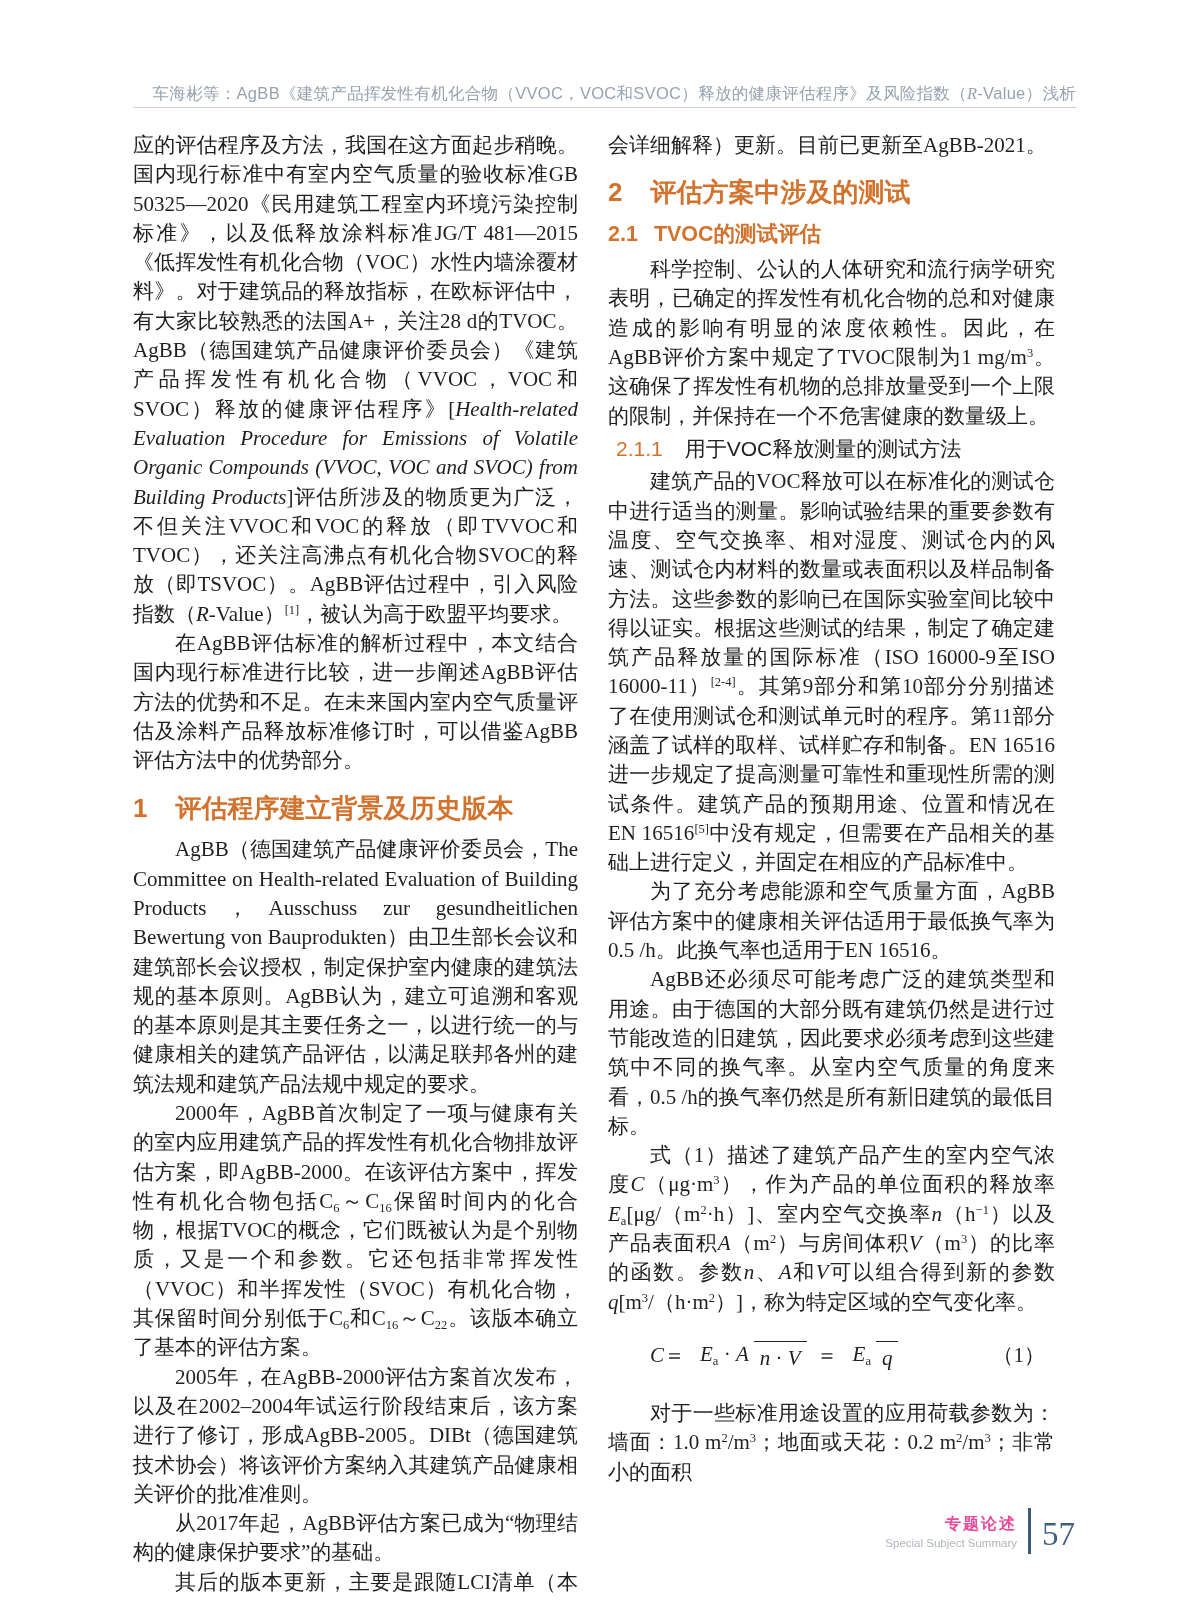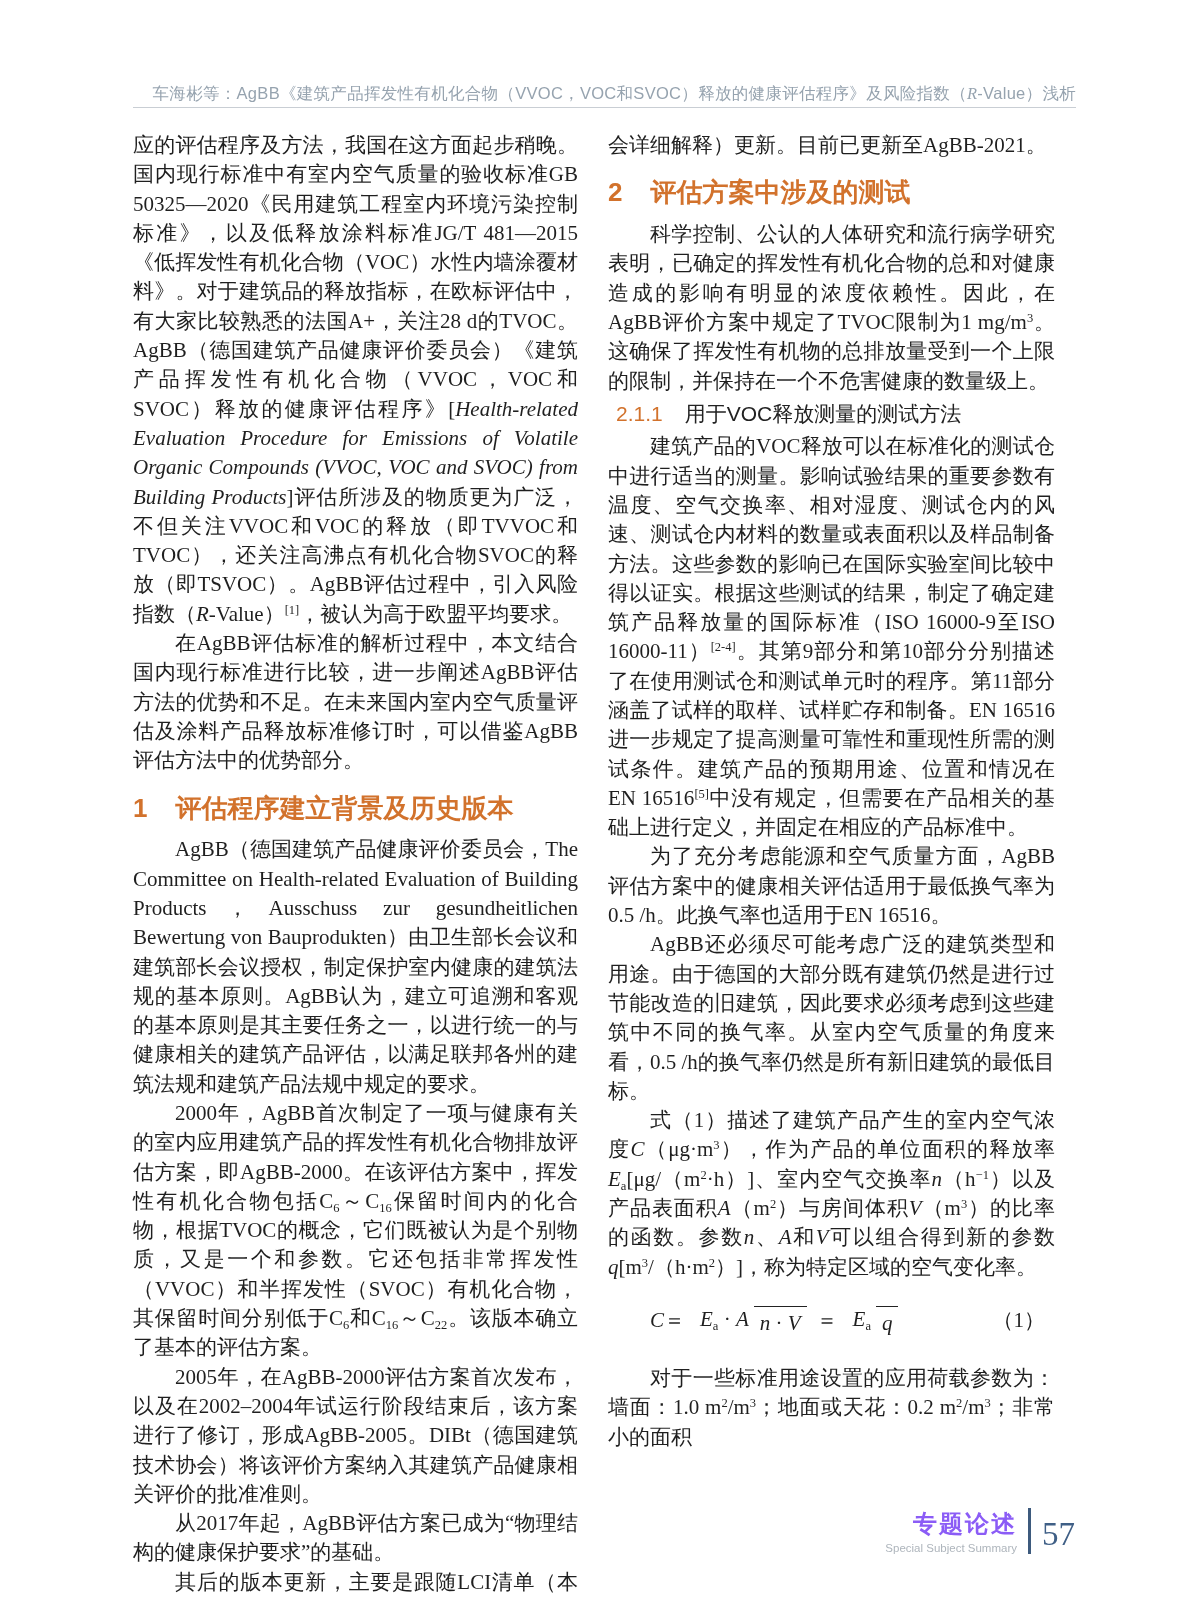--- a/index.html
+++ b/index.html
@@ -40,22 +40,22 @@
   .equation{display:flex;align-items:center;margin:24px 0 28px;padding-left:42px;text-align:left;}
   .eq-main{display:inline-flex;align-items:center;font-size:21px;}
   .frac{display:inline-flex;flex-direction:row;align-items:center;margin:0 10px;line-height:1.25;}
   .fnum{padding:0 5px 3px;}
   .fden{border-top:1.4px solid #222;padding:3px 6px 0;align-self:stretch;text-align:center;}
   .eq-num{margin-left:auto;margin-right:10px;font-size:21px;}
 
   
   .page-footer{position:absolute;right:112px;bottom:46px;display:flex;align-items:center;}
   .f-labels{text-align:right;margin-right:11px;}
-  .f-cn{font-family:"Liberation Sans","DejaVu Sans",sans-serif;font-weight:bold;font-size:24px;
-        color:#8b5cf6;letter-spacing:2px;}
+  .f-cn{font-family:"Liberation Sans","DejaVu Sans",sans-serif;font-weight:bold;font-size:16px;
+        color:#ec4899;letter-spacing:2px;}
   .f-en{font-family:"Liberation Sans","DejaVu Sans",sans-serif;font-size:11.5px;color:#aeb5bc;margin-top:2px;}
   .f-bar{width:3px;height:46px;background:#3d5a7d;margin-right:11px;}
   .f-num{font-family:"Liberation Serif","DejaVu Serif",serif;font-size:33px;color:#3f5f86;
          transform:translateY(3px);line-height:1;}
 </style>
 </head>
 <body>
 
 <div class="page">
   <div class="running-title" id="running-title"><span>车海彬等：AgBB《建筑产品挥发性有机化合物（VVOC，VOC和SVOC）释放的健康评估程序》及风险指数（</span><i class="it">R</i><span>-Value）浅析</span></div>
@@ -72,20 +72,24 @@
       <p class="body-p indent"><span>2000年，AgBB首次制定了一项与健康有关的室内应用建筑产品的挥发性有机化合物排放评估方案，即AgBB-2000。在该评估方案中，挥发性有机化合物包括C</span><sub>6</sub><span>～C</span><sub>16</sub><span>保留时间内的化合物，根据TVOC的概念，它们既被认为是个别物质，又是一个和参数。它还包括非常挥发性（VVOC）和半挥发性（SVOC）有机化合物，其保留时间分别低于C</span><sub>6</sub><span>和C</span><sub>16</sub><span>～C</span><sub>22</sub><span>。该版本确立了基本的评估方案。</span></p>
       <p class="body-p indent"><span>2005年，在AgBB-2000评估方案首次发布，以及在2002–2004年试运行阶段结束后，该方案进行了修订，形成AgBB-2005。DIBt（德国建筑技术协会）将该评价方案纳入其建筑产品健康相关评价的批准准则。</span></p>
       <p class="body-p indent"><span>从2017年起，AgBB评估方案已成为“物理结构的健康保护要求”的基础。</span></p>
       <p class="body-p indent"><span>其后的版本更新，主要是跟随LCI清单（本文后部</span></p>
     </div>
   <div class="col col-right" id="col-right">
       <p class="body-p"><span>会详细解释）更新。目前已更新至AgBB-2021。</span></p>
       <div class="sec-h1">
         <span class="num">2</span>
         <span class="ttl">评估方案中涉及的测试</span>
+      </div>
+      <div class="sec-h2">
+        <span class="num">2.1</span>
+        <span class="ttl">TVOC的测试评估</span>
       </div>
       <p class="body-p indent"><span>科学控制、公认的人体研究和流行病学研究表明，已确定的挥发性有机化合物的总和对健康造成的影响有明显的浓度依赖性。因此，在AgBB评价方案中规定了TVOC限制为1 mg/m</span><sup>3</sup><span>。这确保了挥发性有机物的总排放量受到一个上限的限制，并保持在一个不危害健康的数量级上。</span></p>
       <div class="sec-h3">
         <span class="num">2.1.1</span>
         <span class="ttl">用于VOC释放测量的测试方法</span>
       </div>
       <p class="body-p indent"><span>建筑产品的VOC释放可以在标准化的测试仓中进行适当的测量。影响试验结果的重要参数有温度、空气交换率、相对湿度、测试仓内的风速、测试仓内材料的数量或表面积以及样品制备方法。这些参数的影响已在国际实验室间比较中得以证实。根据这些测试的结果，制定了确定建筑产品释放量的国际标准（ISO 16000-9至ISO 16000-11）</span><sup>[2-4]</sup><span>。其第9部分和第10部分分别描述了在使用测试仓和测试单元时的程序。第11部分涵盖了试样的取样、试样贮存和制备。EN 16516进一步规定了提高测量可靠性和重现性所需的测试条件。建筑产品的预期用途、位置和情况在EN 16516</span><sup>[5]</sup><span>中没有规定，但需要在产品相关的基础上进行定义，并固定在相应的产品标准中。</span></p>
       <p class="body-p indent"><span>为了充分考虑能源和空气质量方面，AgBB评估方案中的健康相关评估适用于最低换气率为0.5 /h。此换气率也适用于EN 16516。</span></p>
       <p class="body-p indent"><span>AgBB还必须尽可能考虑广泛的建筑类型和用途。由于德国的大部分既有建筑仍然是进行过节能改造的旧建筑，因此要求必须考虑到这些建筑中不同的换气率。从室内空气质量的角度来看，0.5 /h的换气率仍然是所有新旧建筑的最低目标。</span></p>
       <p class="body-p indent"><span>式（1）描述了建筑产品产生的室内空气浓度</span><i class="it">C</i><span>（μg·m</span><sup>3</sup><span>），作为产品的单位面积的释放率</span><i class="it">E</i><sub>a</sub><span>[μg/（m</span><sup>2</sup><span>·h）]、室内空气交换率</span><i class="it">n</i><span>（h</span><sup>−1</sup><span>）以及产品表面积</span><i class="it">A</i><span>（m</span><sup>2</sup><span>）与房间体积</span><i class="it">V</i><span>（m</span><sup>3</sup><span>）的比率的函数。参数</span><i class="it">n</i><span>、</span><i class="it">A</i><span>和</span><i class="it">V</i><span>可以组合得到新的参数</span><i class="it">q</i><span>[m</span><sup>3</sup><span>/（h·m</span><sup>2</sup><span>）]，称为特定区域的空气变化率。</span></p>

